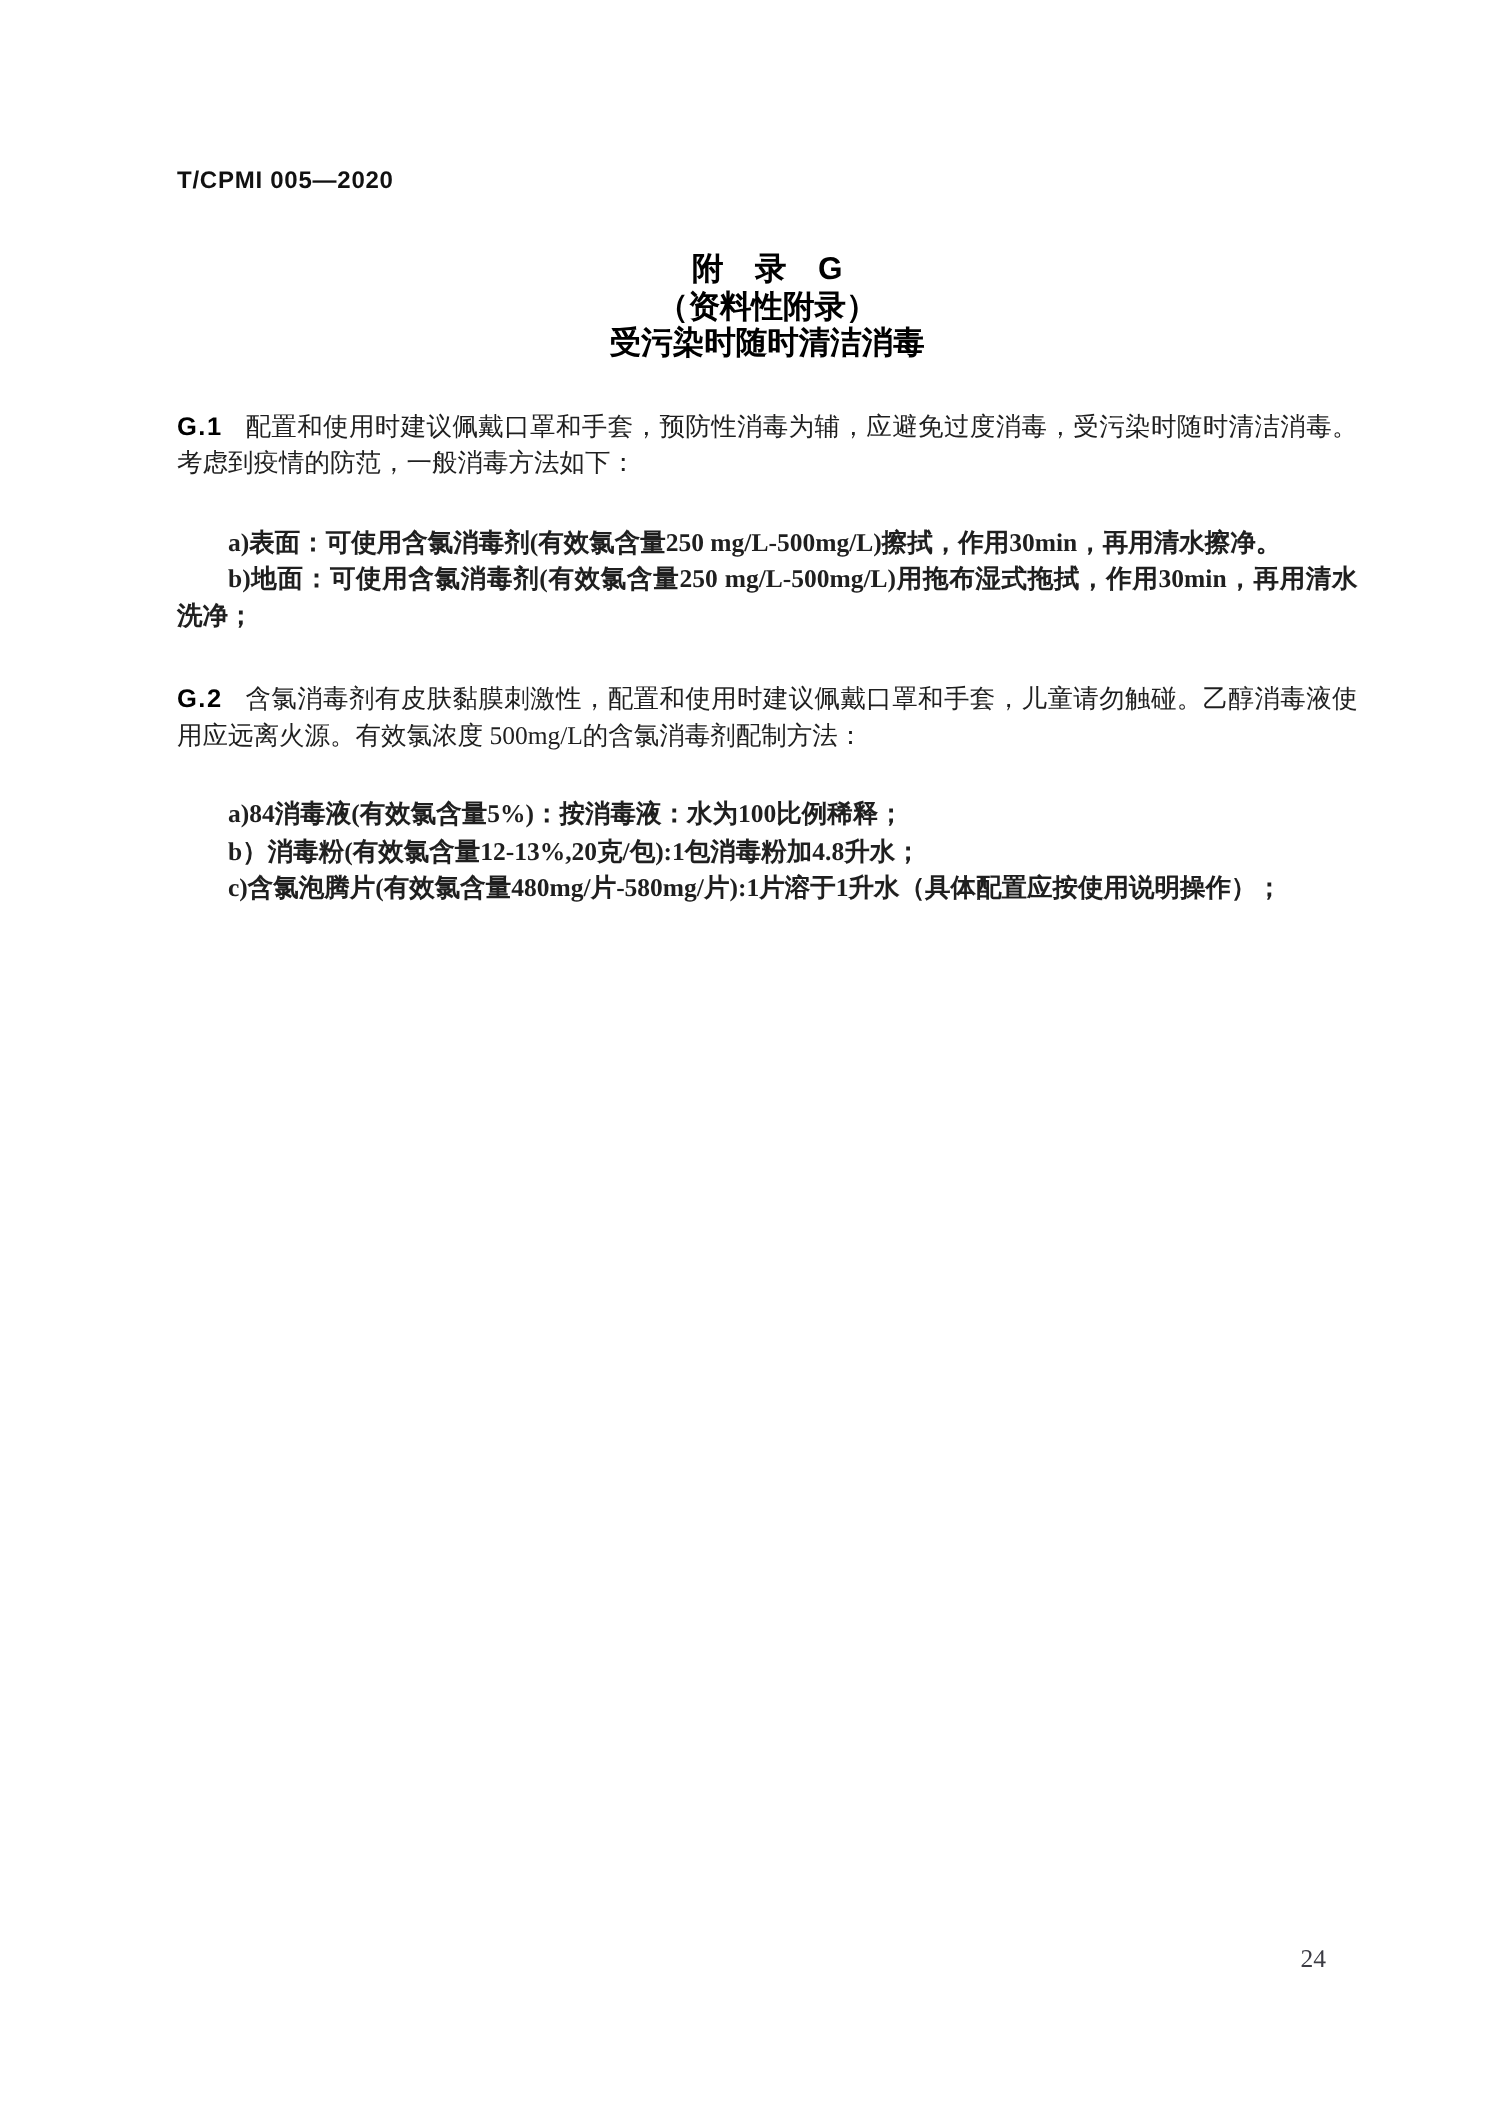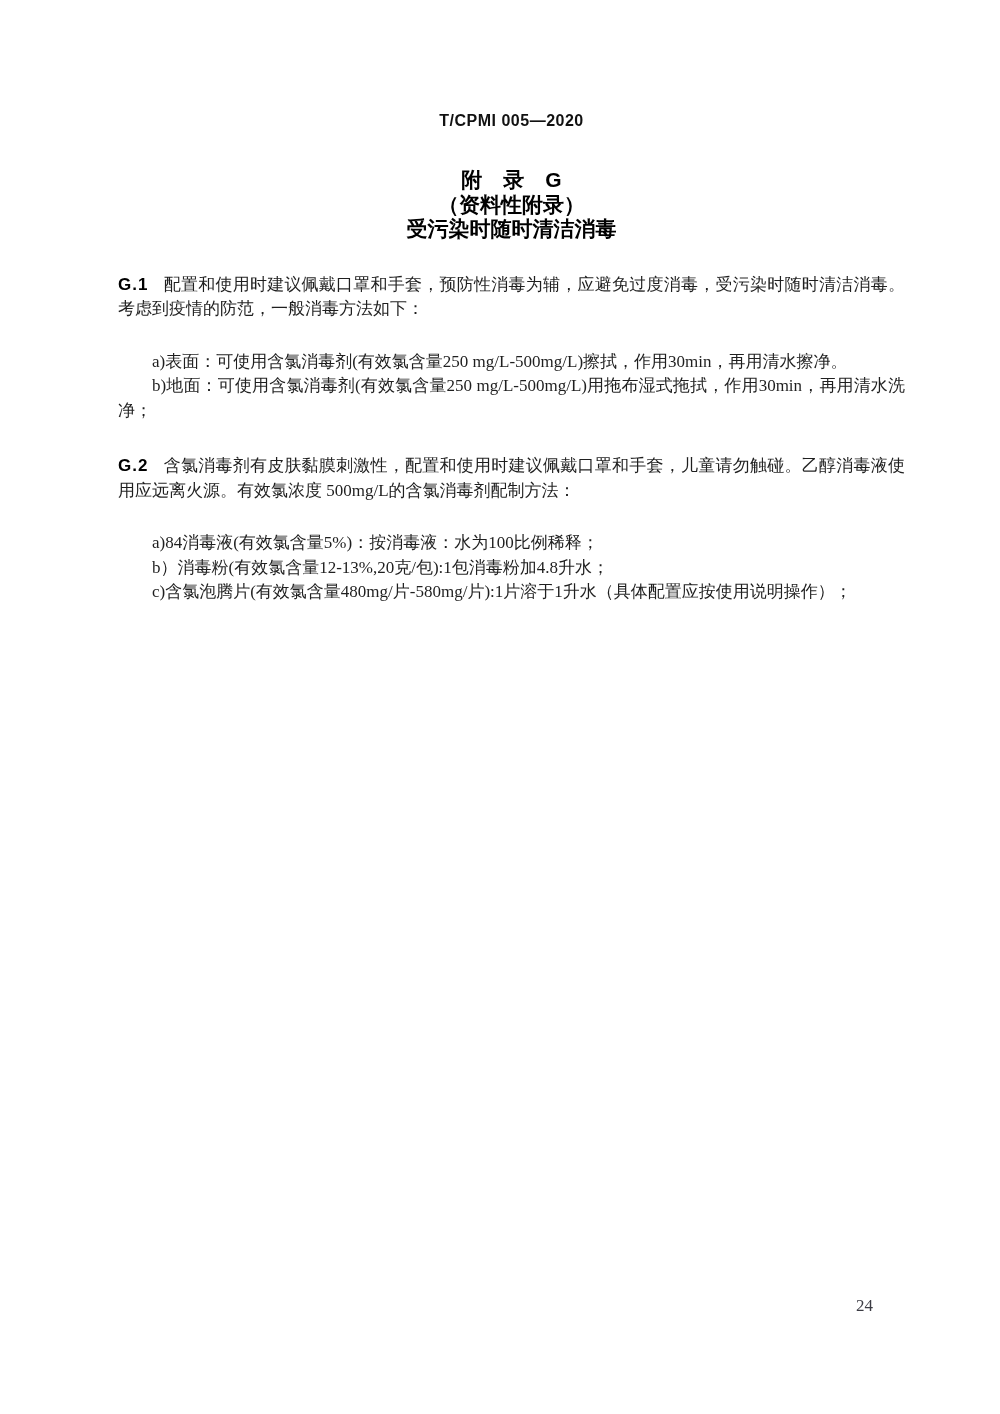--- a/index.html
+++ b/index.html
@@ -12,21 +12,21 @@
     background: #ffffff;
     color: #1f1f1f;
     font-family: "Liberation Serif", serif;
     overflow: hidden;
   }
   .doc-header {
     position: absolute;
     top: 112px;
     left: 118px;
     width: 787px;
-    text-align: center;
+    text-align: left;
     font-family: "Liberation Sans", sans-serif;
     font-weight: bold;
     font-size: 16px;
     letter-spacing: 0.5px;
     color: #111;
   }
   .content {
     position: absolute;
     top: 168px;
     left: 118px;
@@ -45,29 +45,29 @@
     margin-top: 31px;
     text-align: justify;
   }
   .clause-num {
     font-family: "Liberation Sans", sans-serif;
     font-weight: bold;
     letter-spacing: 1px;
     margin-right: 15px;
     color: #000;
   }
-  .item-list { margin-top: 28px; }
+  .item-list { margin-top: 28px; font-weight: bold; }
   .list-item {
     text-indent: 2em;
     text-align: justify;
   }
   .page-footer {
     position: absolute;
     top: 1296px;
-    right: 127px;
+    right: 116px;
     font-size: 17px;
     color: #3c3c44;
   }
 </style>
 </head>
 <body>
 
 <div class="page">
 
   <div class="doc-header">

